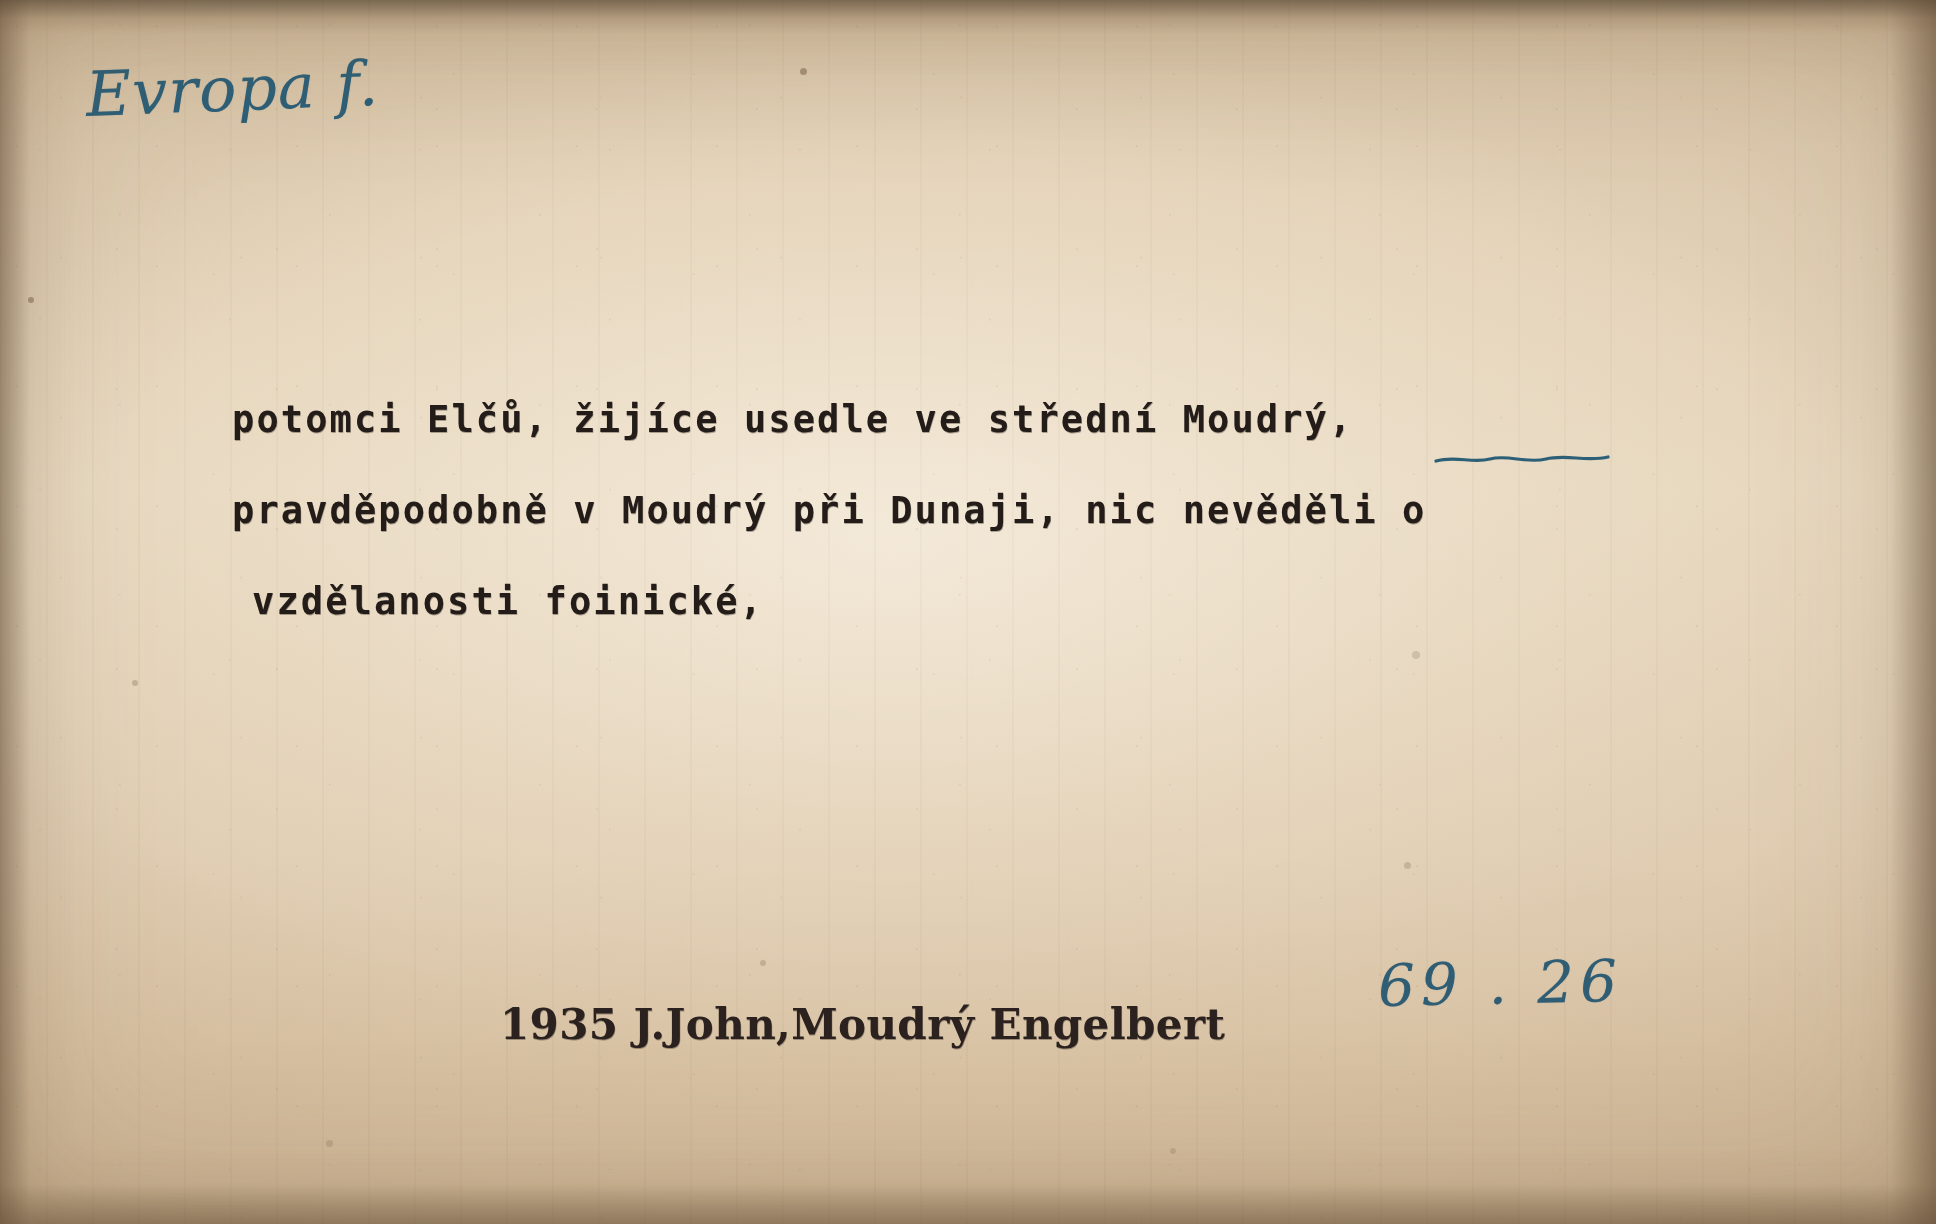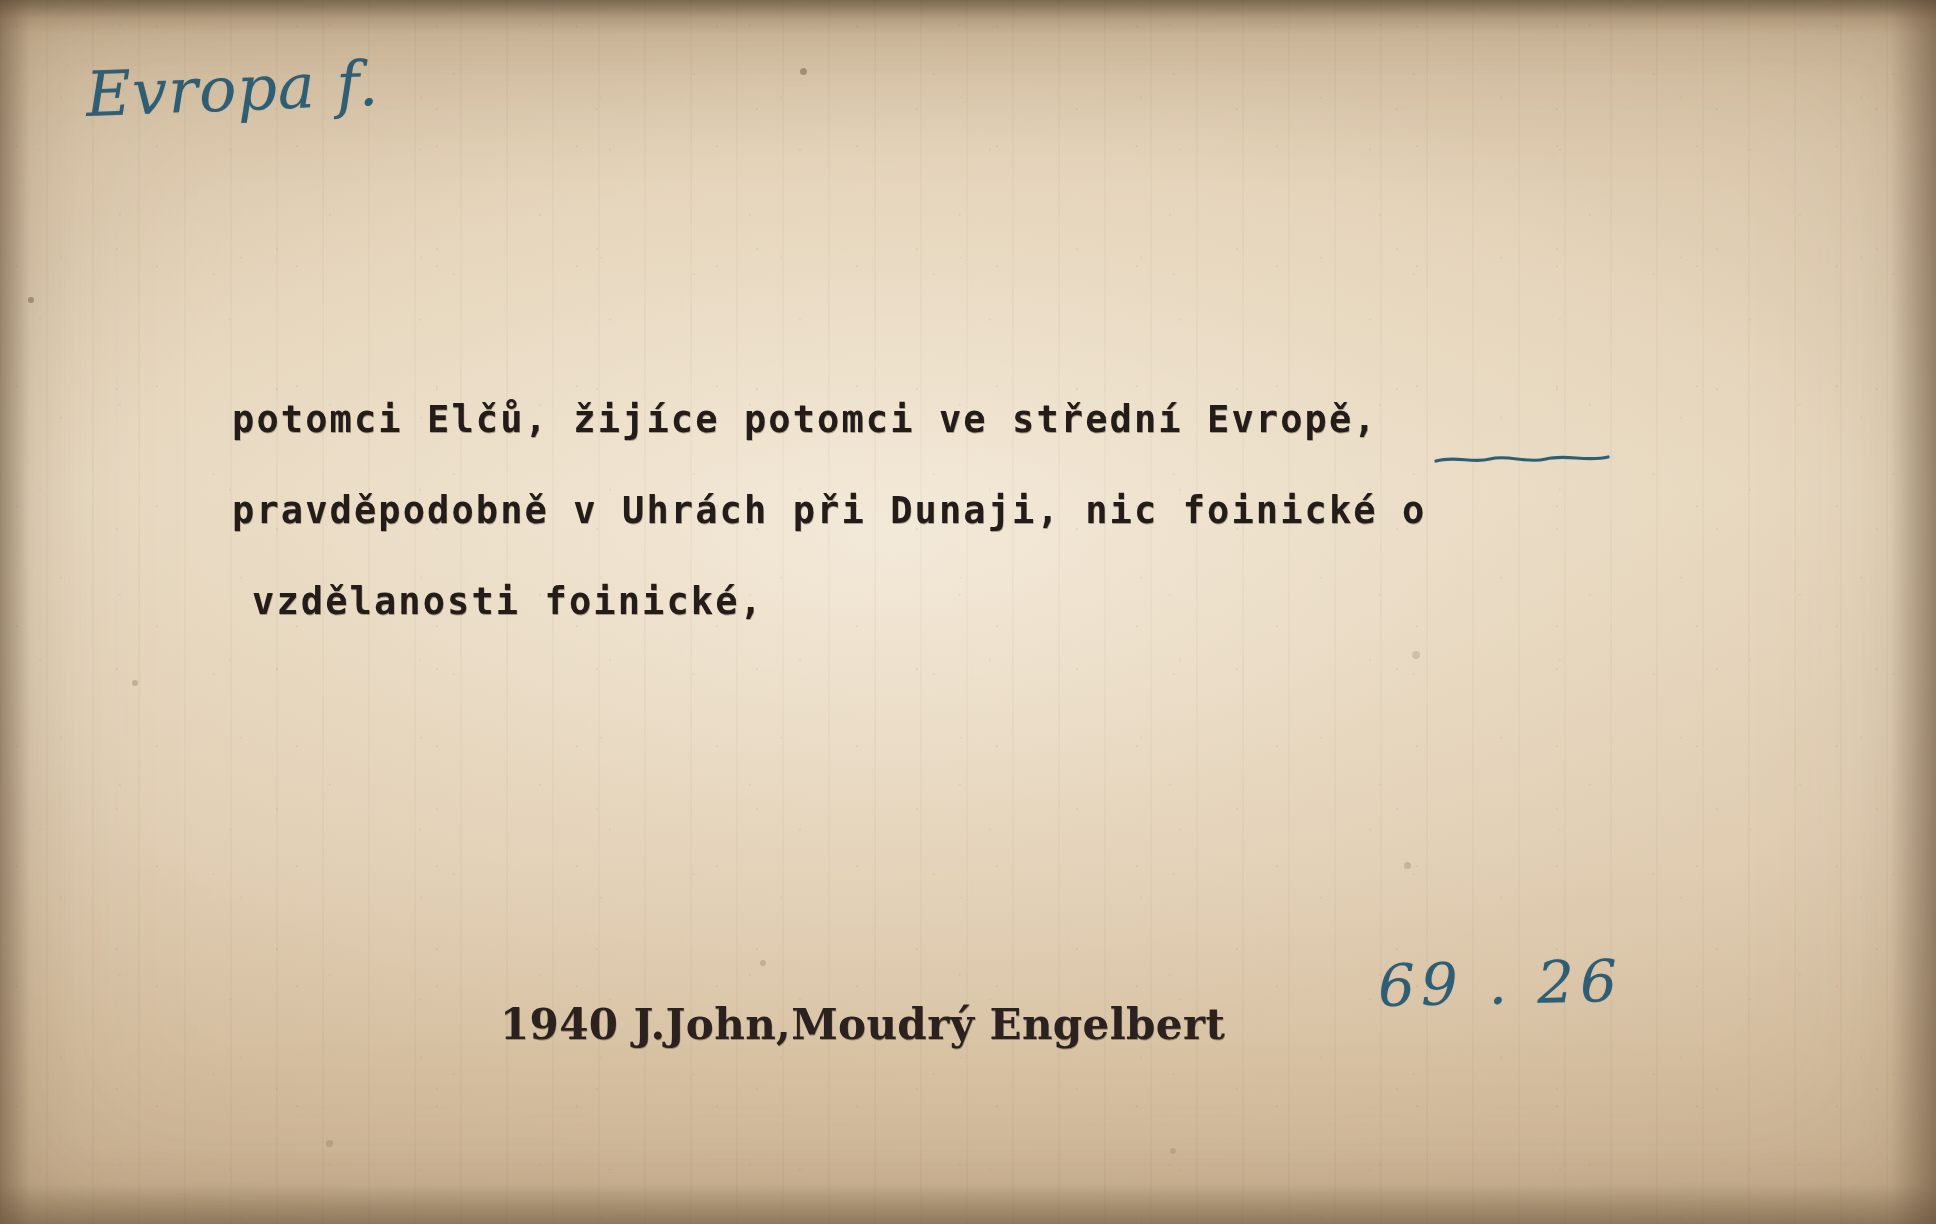--- a/index.html
+++ b/index.html
@@ -177,31 +177,31 @@
   <div class="speck" style="left:28px; top:297px; width:6px; height:6px;"></div>
   <div class="speck" style="left:132px; top:680px; width:6px; height:6px; opacity:0.6;"></div>
   <div class="speck" style="left:1412px; top:651px; width:8px; height:8px; opacity:0.45;"></div>
   <div class="speck" style="left:1404px; top:862px; width:7px; height:7px; opacity:0.5;"></div>
   <div class="speck" style="left:760px; top:960px; width:6px; height:6px; opacity:0.5;"></div>
   <div class="speck" style="left:326px; top:1140px; width:7px; height:7px; opacity:0.45;"></div>
   <div class="speck" style="left:1170px; top:1148px; width:6px; height:6px; opacity:0.4;"></div>
 
   <div class="handwritten" id="hw-header">Evropa f.</div>
 
-  <div class="typed" id="line-1">potomci Elčů, žijíce potomci ve střední Evropě,</div>
+  <div class="typed" id="line-1">potomci Elčů, žijíce usedle ve střední Moudrý,</div>
 
   <svg id="underline" viewBox="0 0 176 14" preserveAspectRatio="none">
     <path d="M2,9 C22,3 38,12 56,7 C74,2 92,12 112,7 C132,2 152,10 174,5" fill="none" stroke="#2d5f77" stroke-width="3.2" stroke-linecap="round"></path>
   </svg>
 
-  <div class="typed" id="line-2">pravděpodobně v Uhrách při Dunaji, nic foinické o</div>
+  <div class="typed" id="line-2">pravděpodobně v Moudrý při Dunaji, nic nevěděli o</div>
 
   <div class="typed" id="line-3">vzdělanosti foinické,</div>
 
-  <div id="footer-line">1940 J.John,Moudrý Engelbert</div>
+  <div id="footer-line">1935 J.John,Moudrý Engelbert</div>
 
   <div class="handwritten" id="hw-number">69 . 26</div>
 
   <div class="edge-shade"></div>
   <div class="top-shadow"></div>
   <div class="bottom-shadow"></div>
   <div class="left-shadow"></div>
   <div class="right-shadow"></div>
 </div>
 

